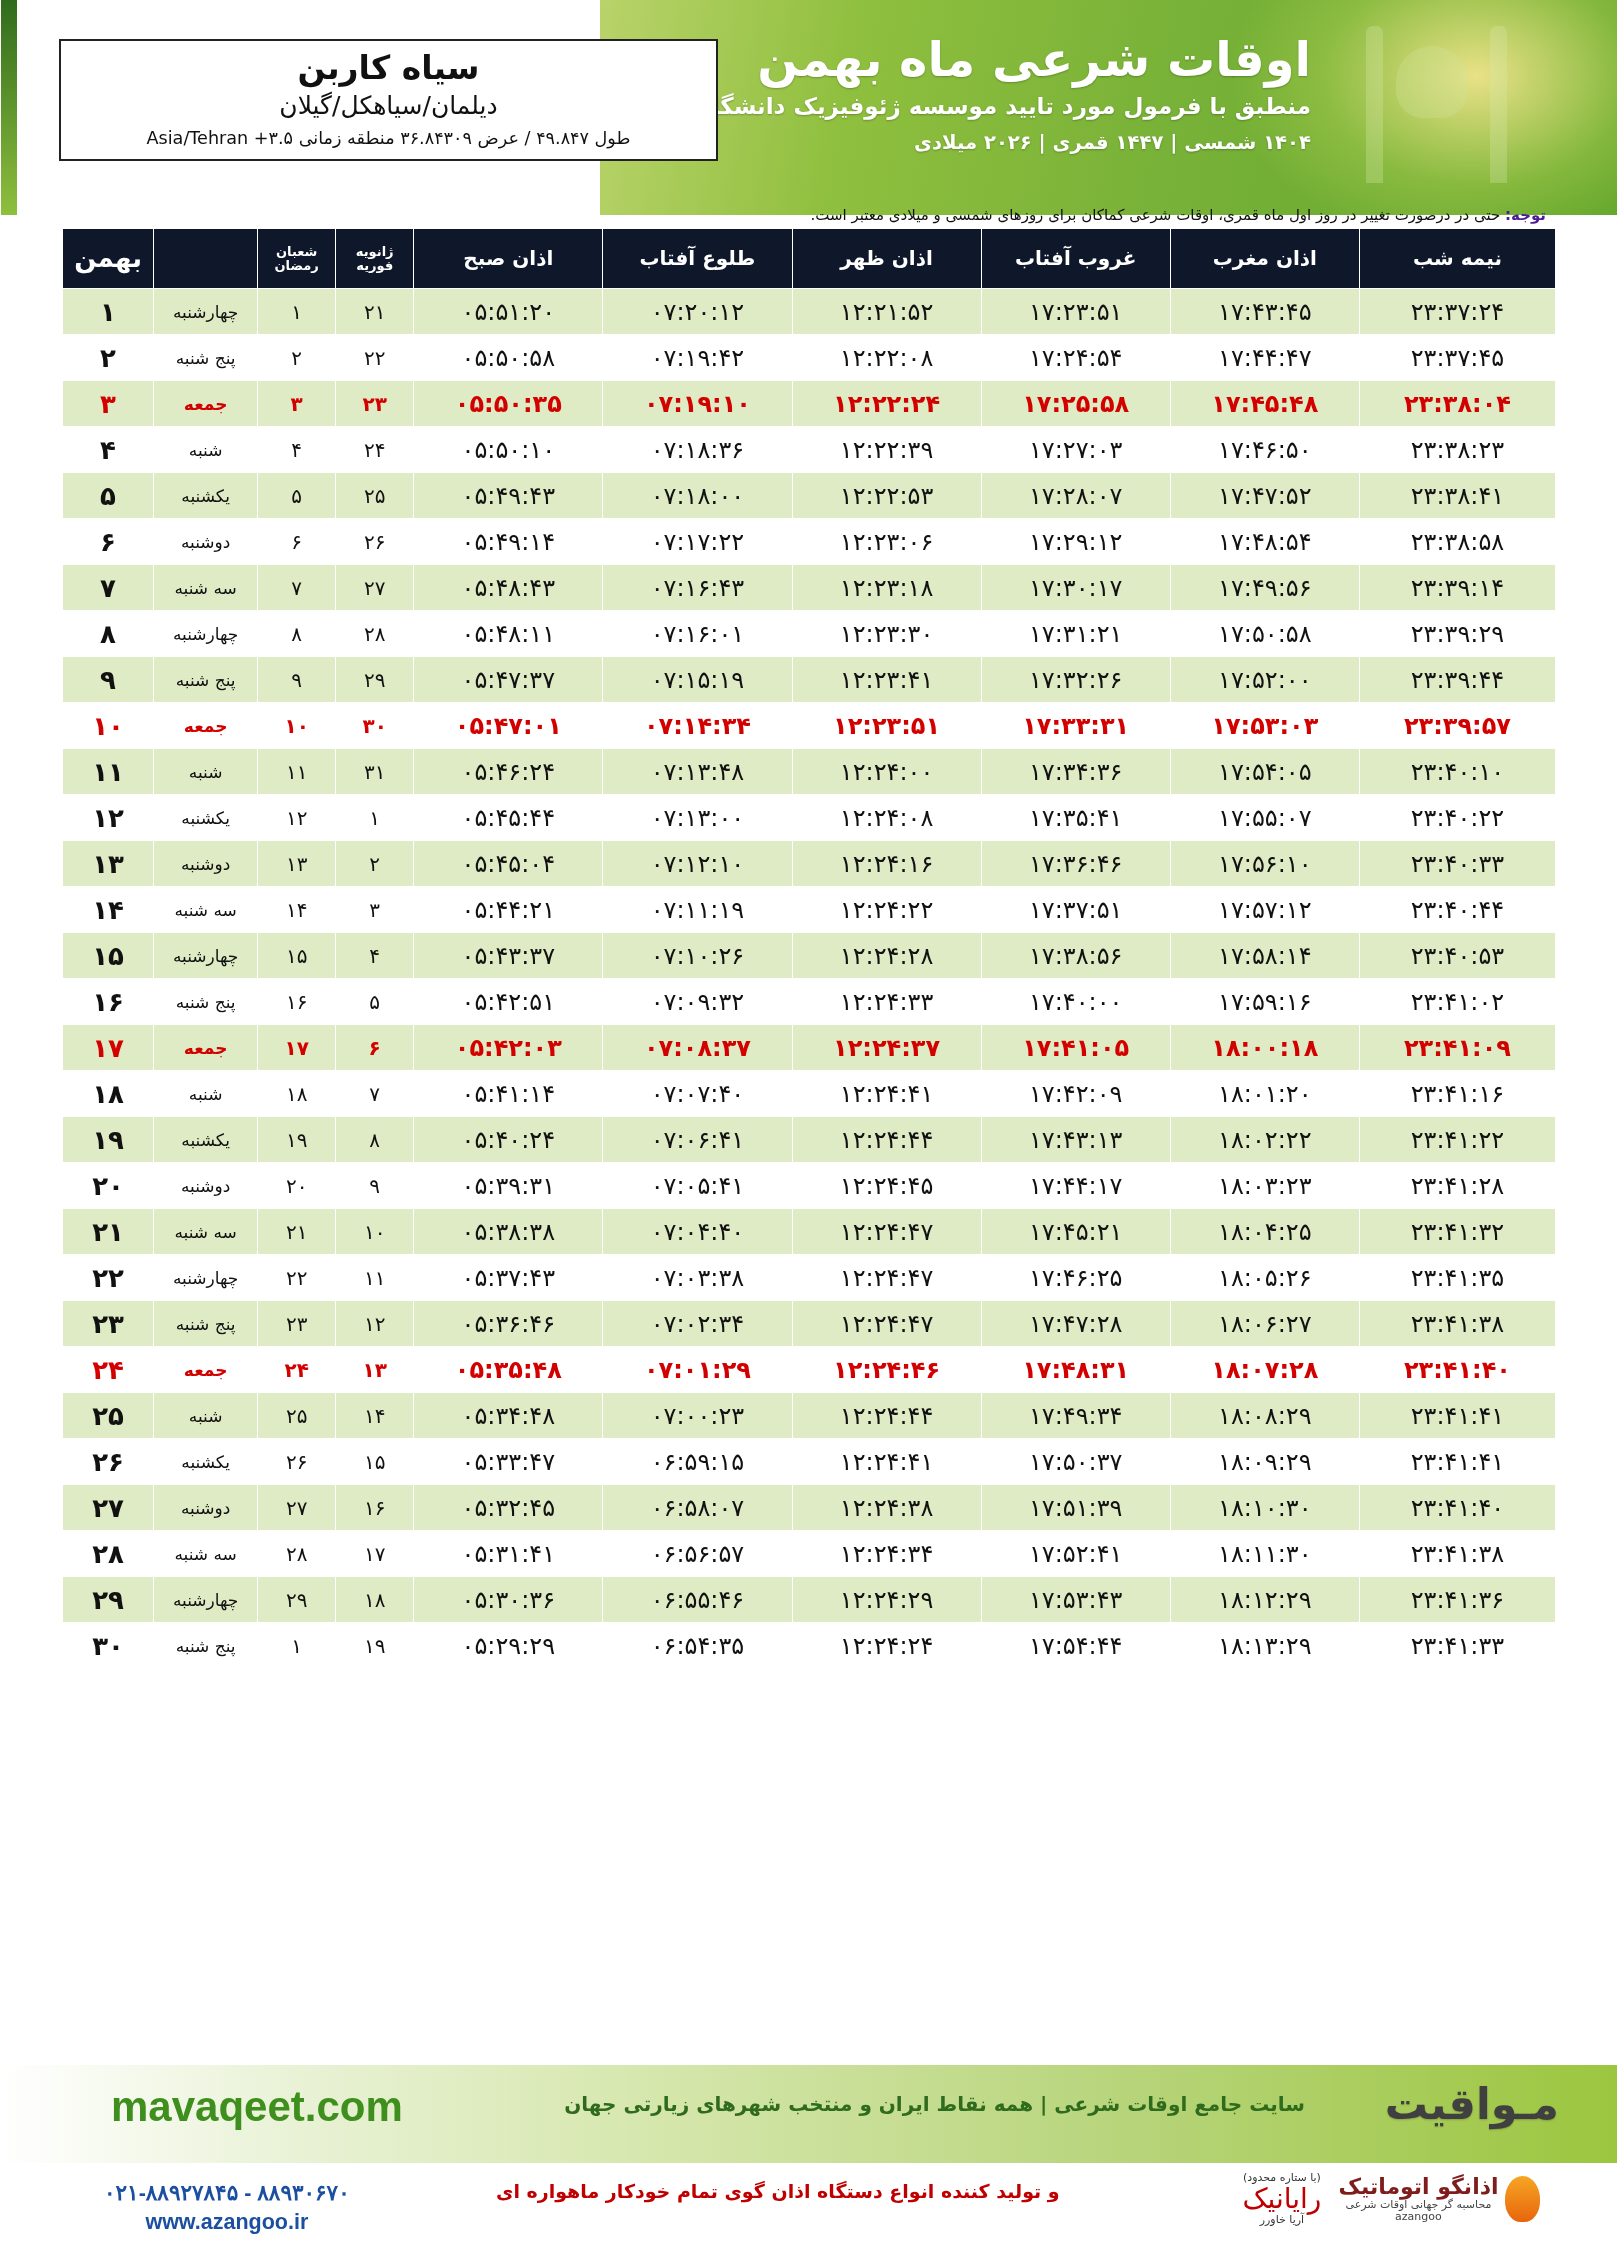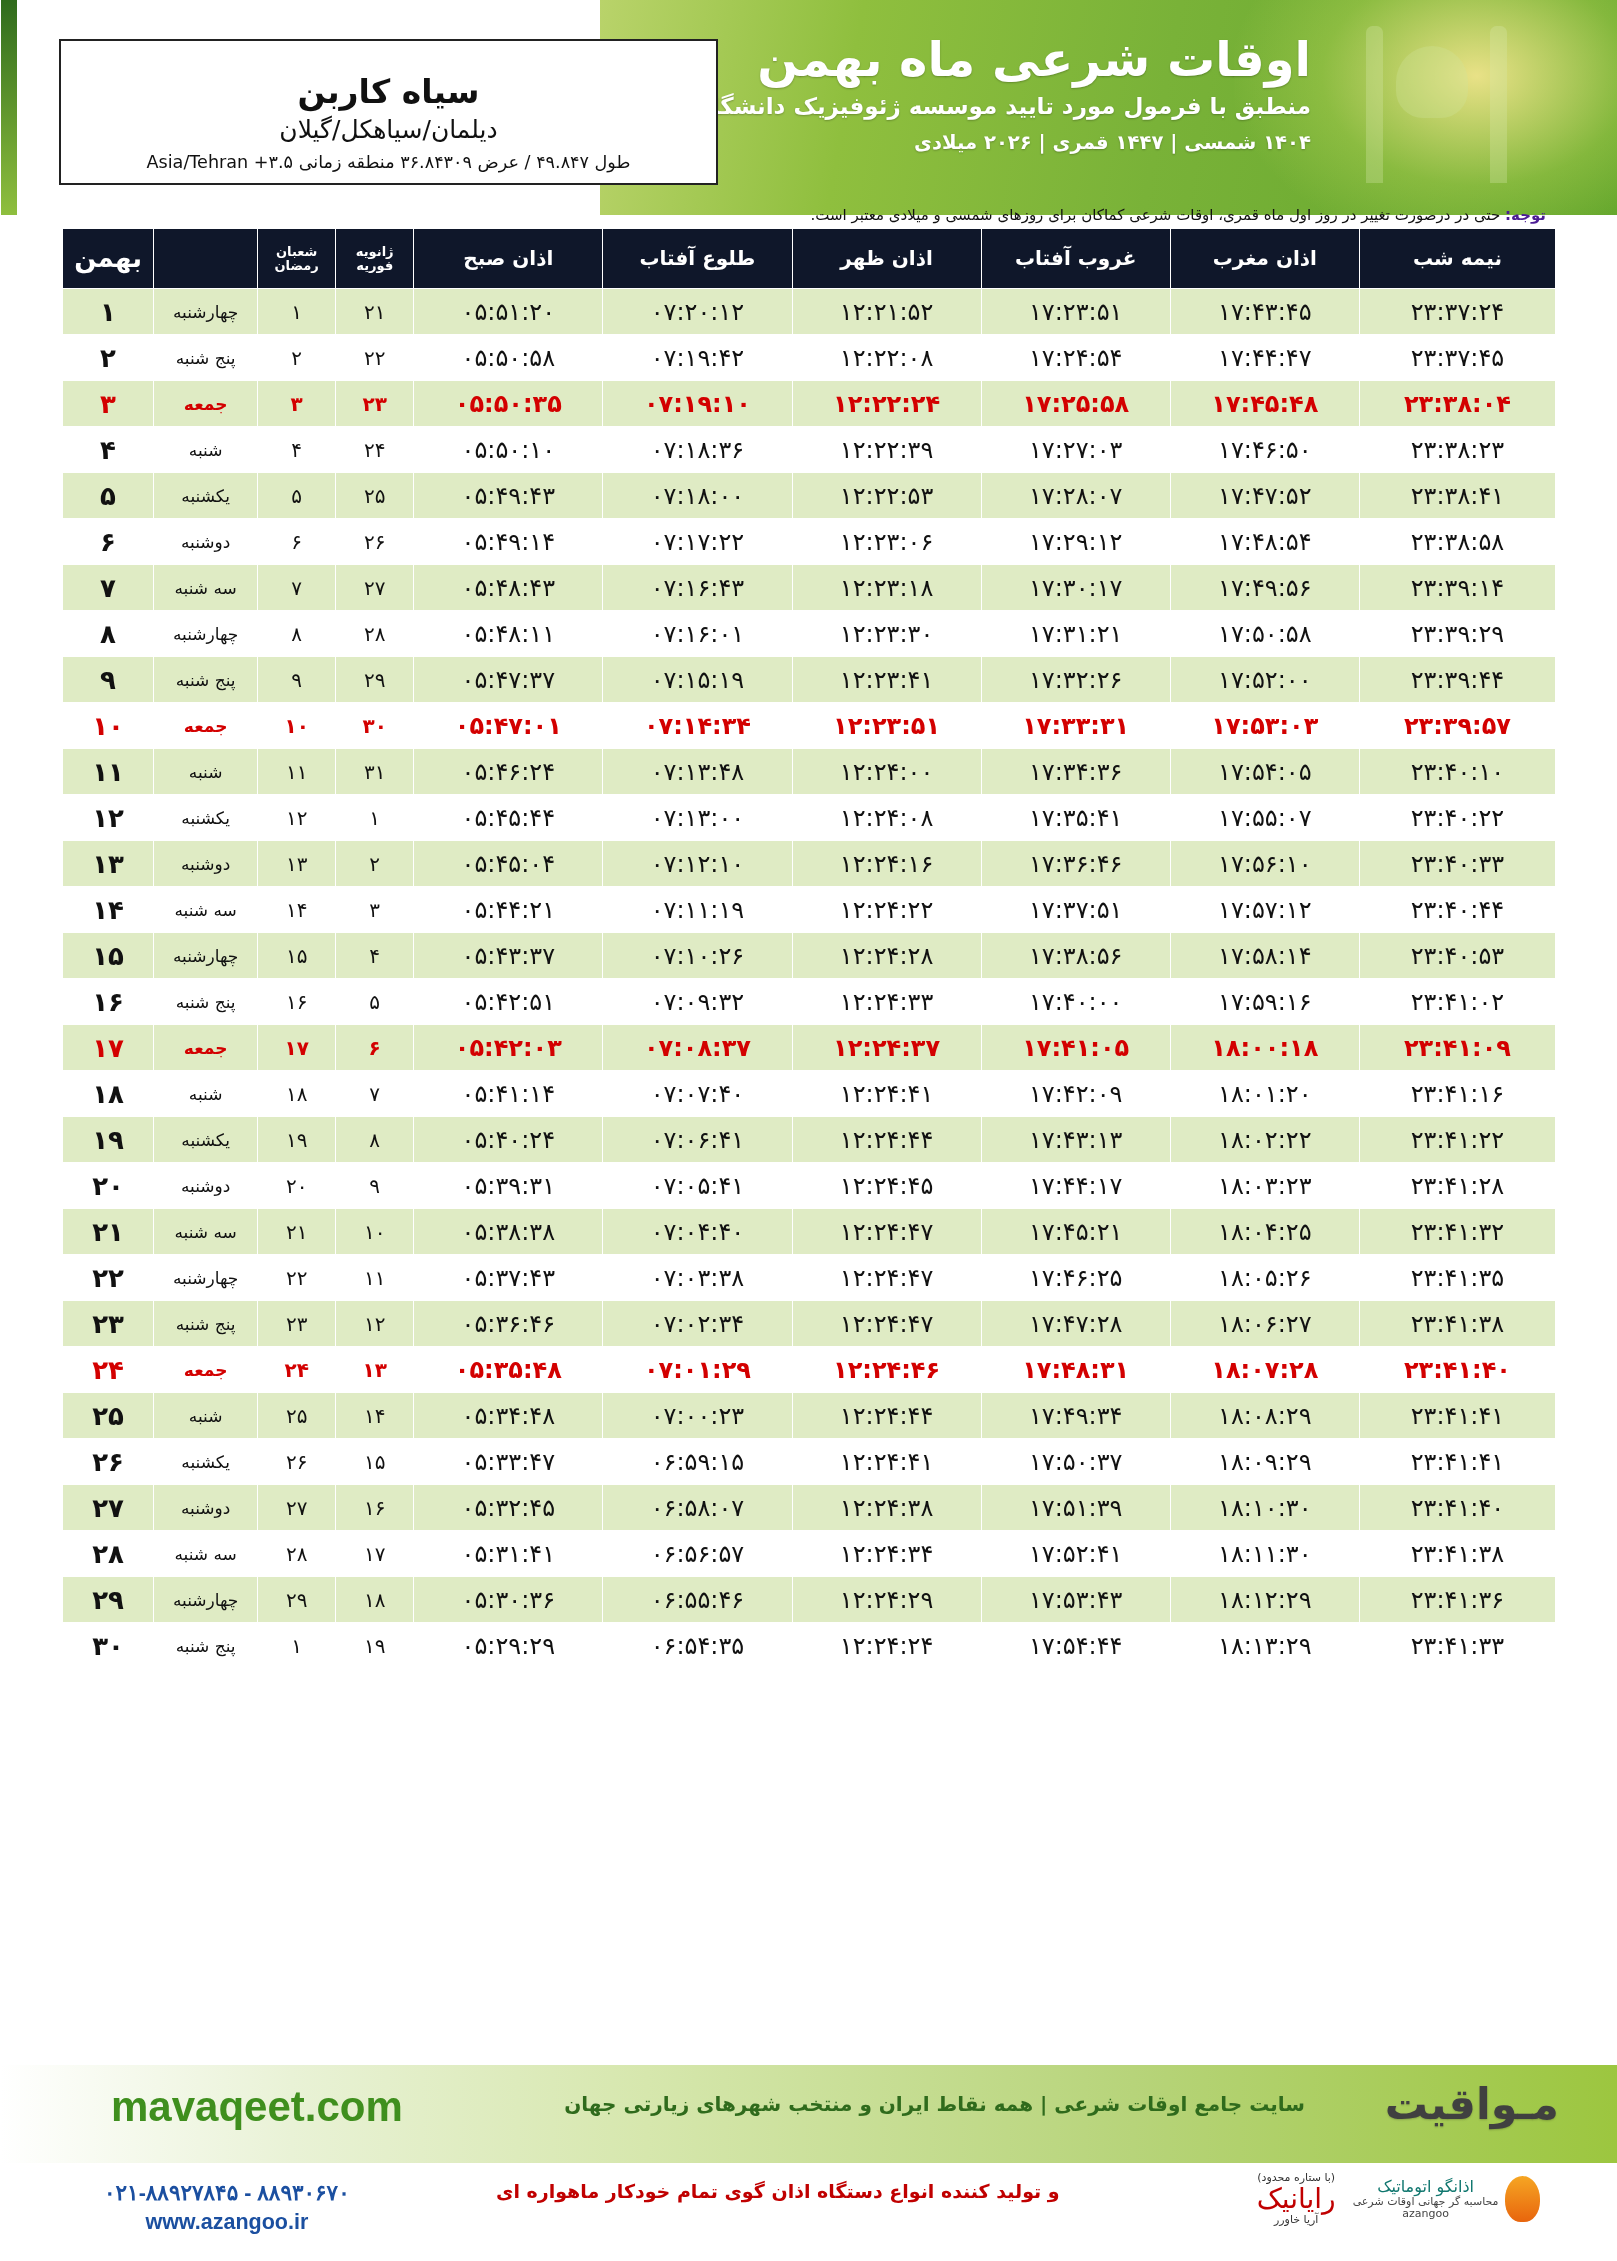--- a/index.html
+++ b/index.html
@@ -74,21 +74,21 @@
   .loc-box {
     position: absolute;
     right: 900px;
     top: 39px;
     width: 659px;
     border: 2px solid #222;
     background: #ffffff;
     text-align: center;
     padding: 9px 6.5px 10.4px 6.5px;
   }
-  .loc-title { font-size: 33px; font-weight: bold; color:#111; line-height:1.1;margin-top:24px; }
+  .loc-title { font-size: 33px; font-weight: bold; color:#111; line-height:1.1; }
   .loc-sub { font-size: 25px; color:#111; margin-top: 5.2px; }
   .loc-geo { font-size: 17.6px; color:#111; margin-top: 7.8px; direction: rtl; }
 
   .note {
     position:absolute;
     top: 206px; right: 72px;
     font-size: 15px;
     color: #111;
     white-space: nowrap;
   }
@@ -185,21 +185,21 @@
     position:absolute; left: 496px; top: 9px; text-align:center;
     font-size: 19px; color:#c00000; font-weight:bold; line-height:1.45;
   }
   .fb-logos { position:absolute; right: 78px; top: 2.6px; display:flex; gap:17px; align-items:center; direction: rtl; }
   .logo-box { text-align:center; line-height:1.1; }
   .logo-azan { display:flex; align-items:center; gap:6.5px; }
   .logo-flame {
     width: 35px; height: 46px; border-radius: 50% 50% 45% 45%;
     background: linear-gradient(180deg,#f6a623,#e8650d);
   }
-  .logo-azan-text { font-size: 16px; font-weight:normal; color:#0f766e; }
+  .logo-azan-text { font-size: 22px; font-weight:bold; color:#7f1d1d; }
   .logo-azan-sub { font-size: 11px; color:#444; }
   .logo-ray { font-size: 28px; font-weight:normal; color:#c00000; }
   .logo-ray-sub { font-size: 11px; color:#333; }
   .divider-line { position:absolute; left:0; top:98px; width:1618px; height:2px; background:#ffffff; }
 
   .side-strip {
     position:absolute; left:0; top:0; width: 17px; height: 215px;
     background: linear-gradient(180deg,#2f6b1c,#8fbf3e);
   }
 </style>

